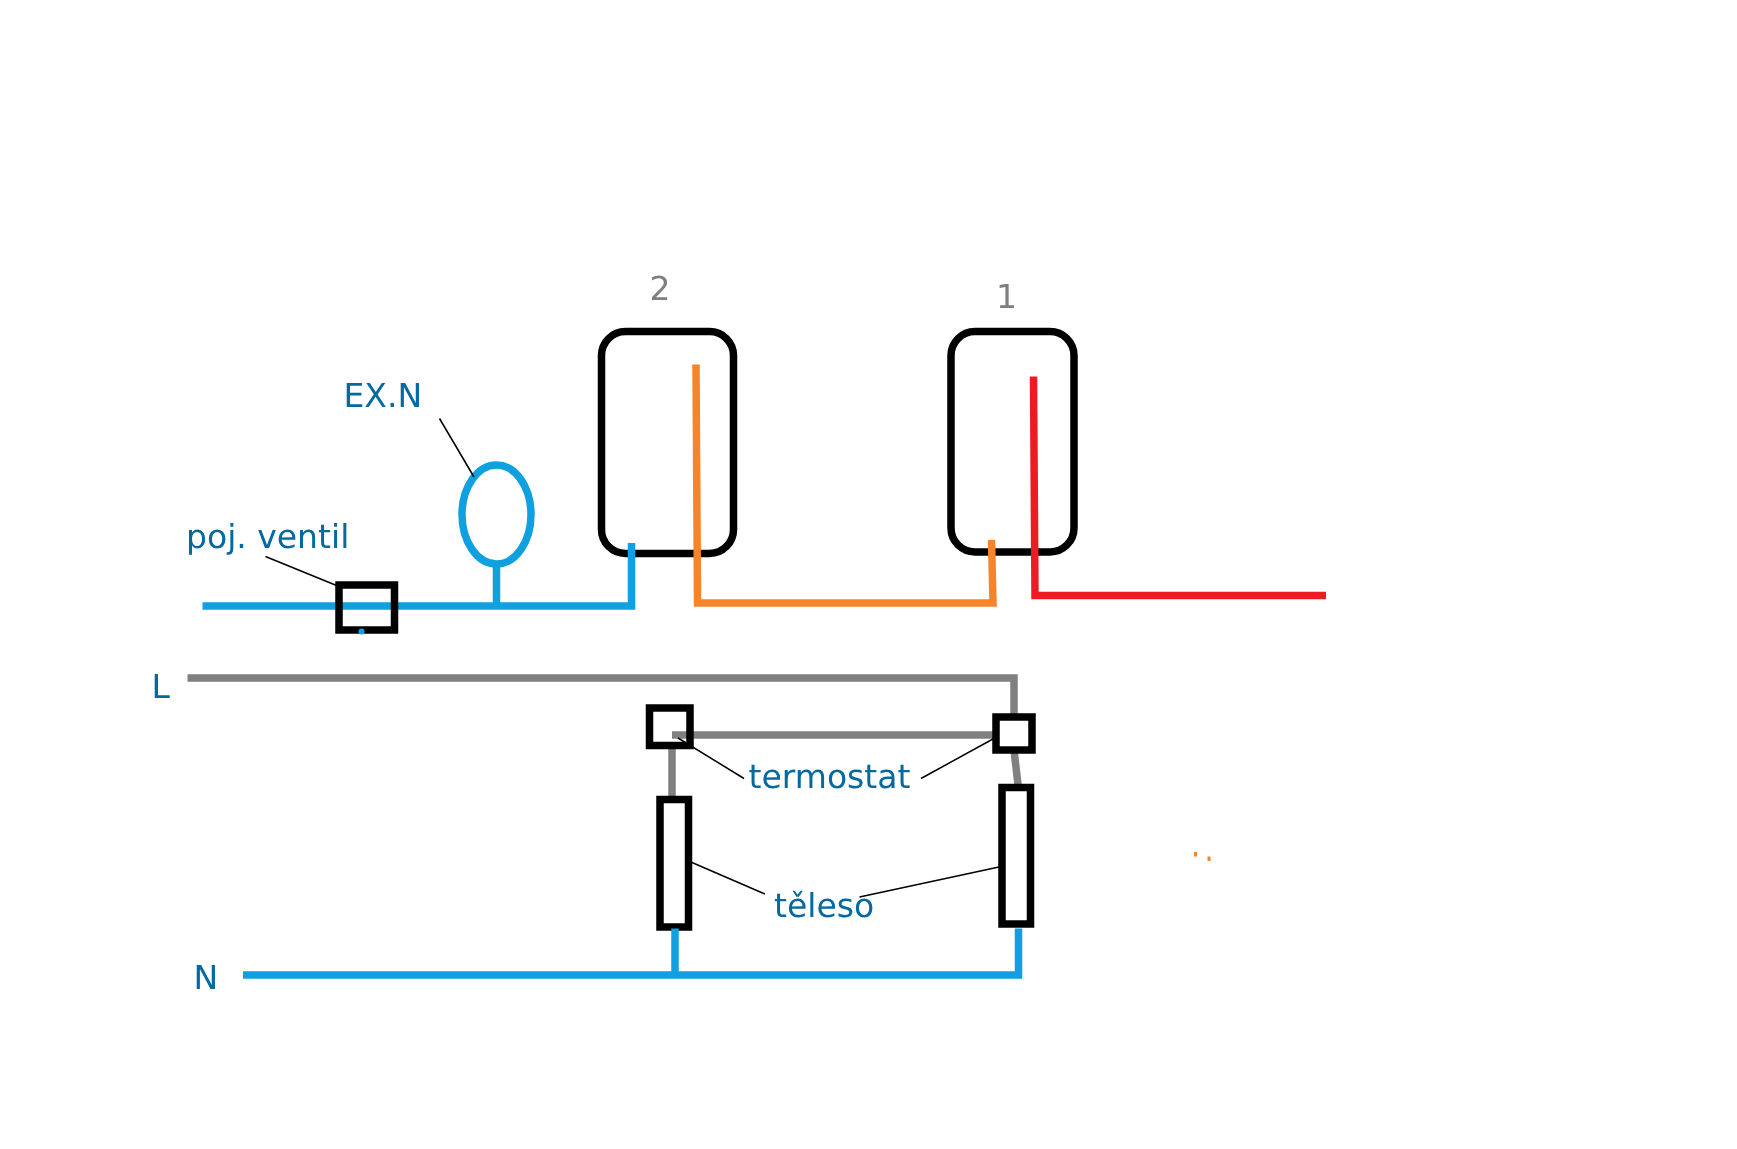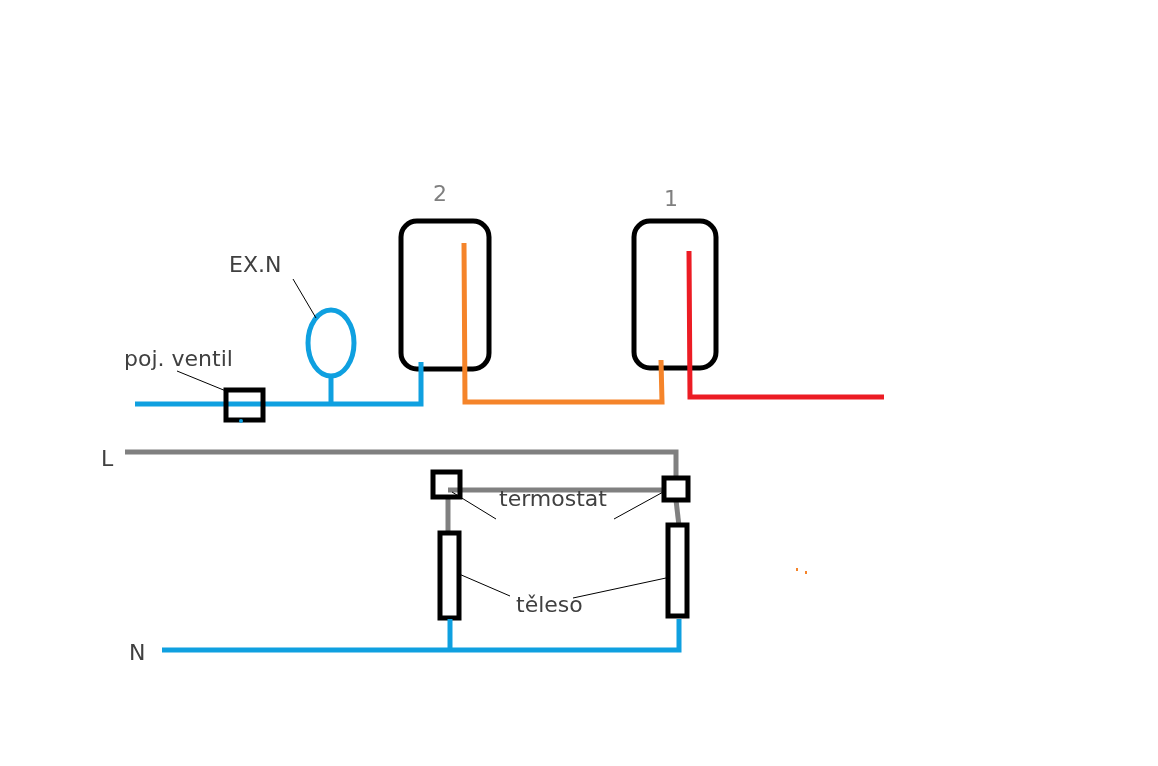--- a/index.html
+++ b/index.html
@@ -1,18 +1,18 @@
 <!DOCTYPE html>
 <html><head>
   <meta charset="utf-8">
   <style>
     html, body { margin: 0; padding: 0; background: #ffffff; }
     body { width: 1158px; height: 766px; position: relative; overflow: hidden; font-family: "DejaVu Sans", sans-serif; }
     #canvas { position: absolute; left: 0; top: 0; }
-    .lbl { position: absolute; font-size: 22px; color: #404040; white-space: nowrap; line-height: 1; }
+    .lbl { position: absolute; font-size: 22px; color: #0369a1; white-space: nowrap; line-height: 1; }
     .num { position: absolute; font-size: 22px; color: #7f7f7f; line-height: 1; }
   </style>
 </head>
 <body>
 
 <svg id="canvas" width="1158" height="766">
 
   <rect x="401" y="221" width="88" height="148" rx="16" fill="none" stroke="#000" stroke-width="5"></rect>
   <rect x="634" y="221" width="82" height="147" rx="16" fill="none" stroke="#000" stroke-width="5"></rect>
 
@@ -52,14 +52,14 @@
   <rect x="796" y="568" width="2" height="3" fill="#f5842a"></rect>
   <rect x="805" y="571" width="2" height="3" fill="#f5842a"></rect>
 </svg>
 
 <div class="num" style="left:433px;top:183px;">2</div>
 <div class="num" style="left:664px;top:188px;">1</div>
 <div class="lbl" style="left:229px;top:254px;">EX.N</div>
 <div class="lbl" style="left:124px;top:348px;text-align:center;">poj. ventil</div>
 <div class="lbl" style="left:101px;top:448px;">L</div>
 <div class="lbl" style="left:129px;top:642px;">N</div>
-<div class="lbl" style="left:499px;top:488px;text-align:center;">termostat</div>
+<div class="lbl" style="left:499px;top:508px;text-align:center;">termostat</div>
 <div class="lbl" style="left:516px;top:594px;">těleso</div>
 
 </body></html>

